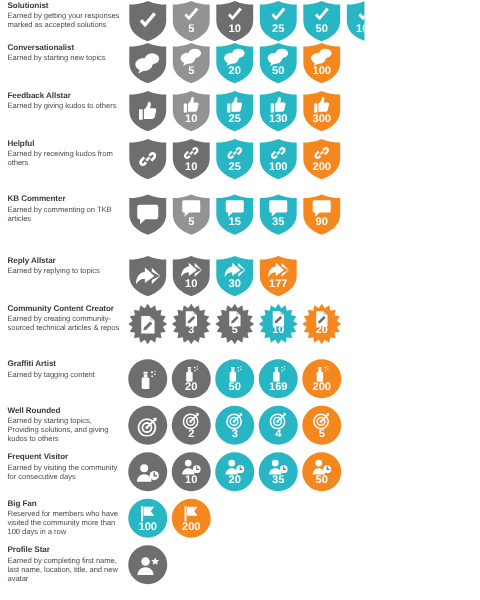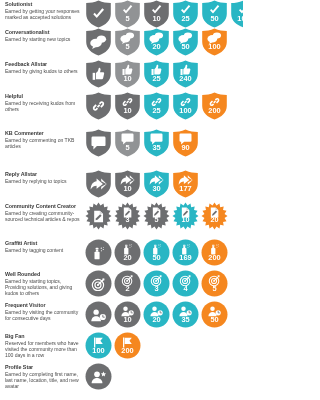--- a/index.html
+++ b/index.html
@@ -306,21 +306,33 @@
         <div class="badge shape-shield">
           <svg viewBox="0 0 54 57" preserveAspectRatio="none">
             <path d="M27 1.2 C18.5 4.8 10.6 6.2 2.4 6.2 v22.3 c0 13.4 10.6 22.6 24.6 27.4 C41 51.1 51.6 41.9 51.6 28.5 V6.2 C43.4 6.2 35.5 4.8 27 1.2 Z" fill="#29b6c4"></path>
           </svg>
           <span class="glyph">
             <svg viewBox="0 0 24 24">
               <path d="M2 10 h4.2 v12 H2 Z" fill="#fff"></path>
               <path d="M7.6 10.4 C9.8 9 11.6 6.4 12 3.4 C12.2 1.6 13.4 1 14.4 1.6 c1.2 .7 1.4 2.4 1 4 l-.8 3.2 h5.1 c1.4 0 2.3 1.2 2 2.5 l-1.7 7.4 c-.3 1.3 -1.3 2.3 -2.7 2.3 H7.6 Z" fill="#fff"></path>
             </svg>
           </span>
-          <span class="num">240</span>
+          <span class="num">130</span>
+        </div>
+        <div class="badge shape-shield">
+          <svg viewBox="0 0 54 57" preserveAspectRatio="none">
+            <path d="M27 1.2 C18.5 4.8 10.6 6.2 2.4 6.2 v22.3 c0 13.4 10.6 22.6 24.6 27.4 C41 51.1 51.6 41.9 51.6 28.5 V6.2 C43.4 6.2 35.5 4.8 27 1.2 Z" fill="#f5871f"></path>
+          </svg>
+          <span class="glyph">
+            <svg viewBox="0 0 24 24">
+              <path d="M2 10 h4.2 v12 H2 Z" fill="#fff"></path>
+              <path d="M7.6 10.4 C9.8 9 11.6 6.4 12 3.4 C12.2 1.6 13.4 1 14.4 1.6 c1.2 .7 1.4 2.4 1 4 l-.8 3.2 h5.1 c1.4 0 2.3 1.2 2 2.5 l-1.7 7.4 c-.3 1.3 -1.3 2.3 -2.7 2.3 H7.6 Z" fill="#fff"></path>
+            </svg>
+          </span>
+          <span class="num">300</span>
         </div>
       </div>
     </div>
     <div class="gap-sm"></div>
     <div class="row">
       <div class="desc">
         <div class="title">Helpful</div>
         <div class="sub">Earned by receiving kudos from others</div>
       </div>
       <div class="badges">
@@ -410,20 +422,31 @@
         <div class="badge shape-shield">
           <svg viewBox="0 0 54 57" preserveAspectRatio="none">
             <path d="M27 1.2 C18.5 4.8 10.6 6.2 2.4 6.2 v22.3 c0 13.4 10.6 22.6 24.6 27.4 C41 51.1 51.6 41.9 51.6 28.5 V6.2 C43.4 6.2 35.5 4.8 27 1.2 Z" fill="#919395"></path>
           </svg>
           <span class="glyph">
             <svg viewBox="0 0 24 22">
               <path d="M1 2.6 A2 2 0 0 1 3 .8 h18 a2 2 0 0 1 2 1.8 v11.4 a2 2 0 0 1 -2 1.9 H9.5 L4 21.2 v-5.3 H3 a2 2 0 0 1 -2-1.9 Z" fill="#fff"></path>
             </svg>
           </span>
           <span class="num">5</span>
+        </div>
+        <div class="badge shape-shield">
+          <svg viewBox="0 0 54 57" preserveAspectRatio="none">
+            <path d="M27 1.2 C18.5 4.8 10.6 6.2 2.4 6.2 v22.3 c0 13.4 10.6 22.6 24.6 27.4 C41 51.1 51.6 41.9 51.6 28.5 V6.2 C43.4 6.2 35.5 4.8 27 1.2 Z" fill="#29b6c4"></path>
+          </svg>
+          <span class="glyph">
+            <svg viewBox="0 0 24 22">
+              <path d="M1 2.6 A2 2 0 0 1 3 .8 h18 a2 2 0 0 1 2 1.8 v11.4 a2 2 0 0 1 -2 1.9 H9.5 L4 21.2 v-5.3 H3 a2 2 0 0 1 -2-1.9 Z" fill="#fff"></path>
+            </svg>
+          </span>
+          <span class="num">15</span>
         </div>
         <div class="badge shape-shield">
           <svg viewBox="0 0 54 57" preserveAspectRatio="none">
             <path d="M27 1.2 C18.5 4.8 10.6 6.2 2.4 6.2 v22.3 c0 13.4 10.6 22.6 24.6 27.4 C41 51.1 51.6 41.9 51.6 28.5 V6.2 C43.4 6.2 35.5 4.8 27 1.2 Z" fill="#29b6c4"></path>
           </svg>
           <span class="glyph">
             <svg viewBox="0 0 24 22">
               <path d="M1 2.6 A2 2 0 0 1 3 .8 h18 a2 2 0 0 1 2 1.8 v11.4 a2 2 0 0 1 -2 1.9 H9.5 L4 21.2 v-5.3 H3 a2 2 0 0 1 -2-1.9 Z" fill="#fff"></path>
             </svg>
           </span>

